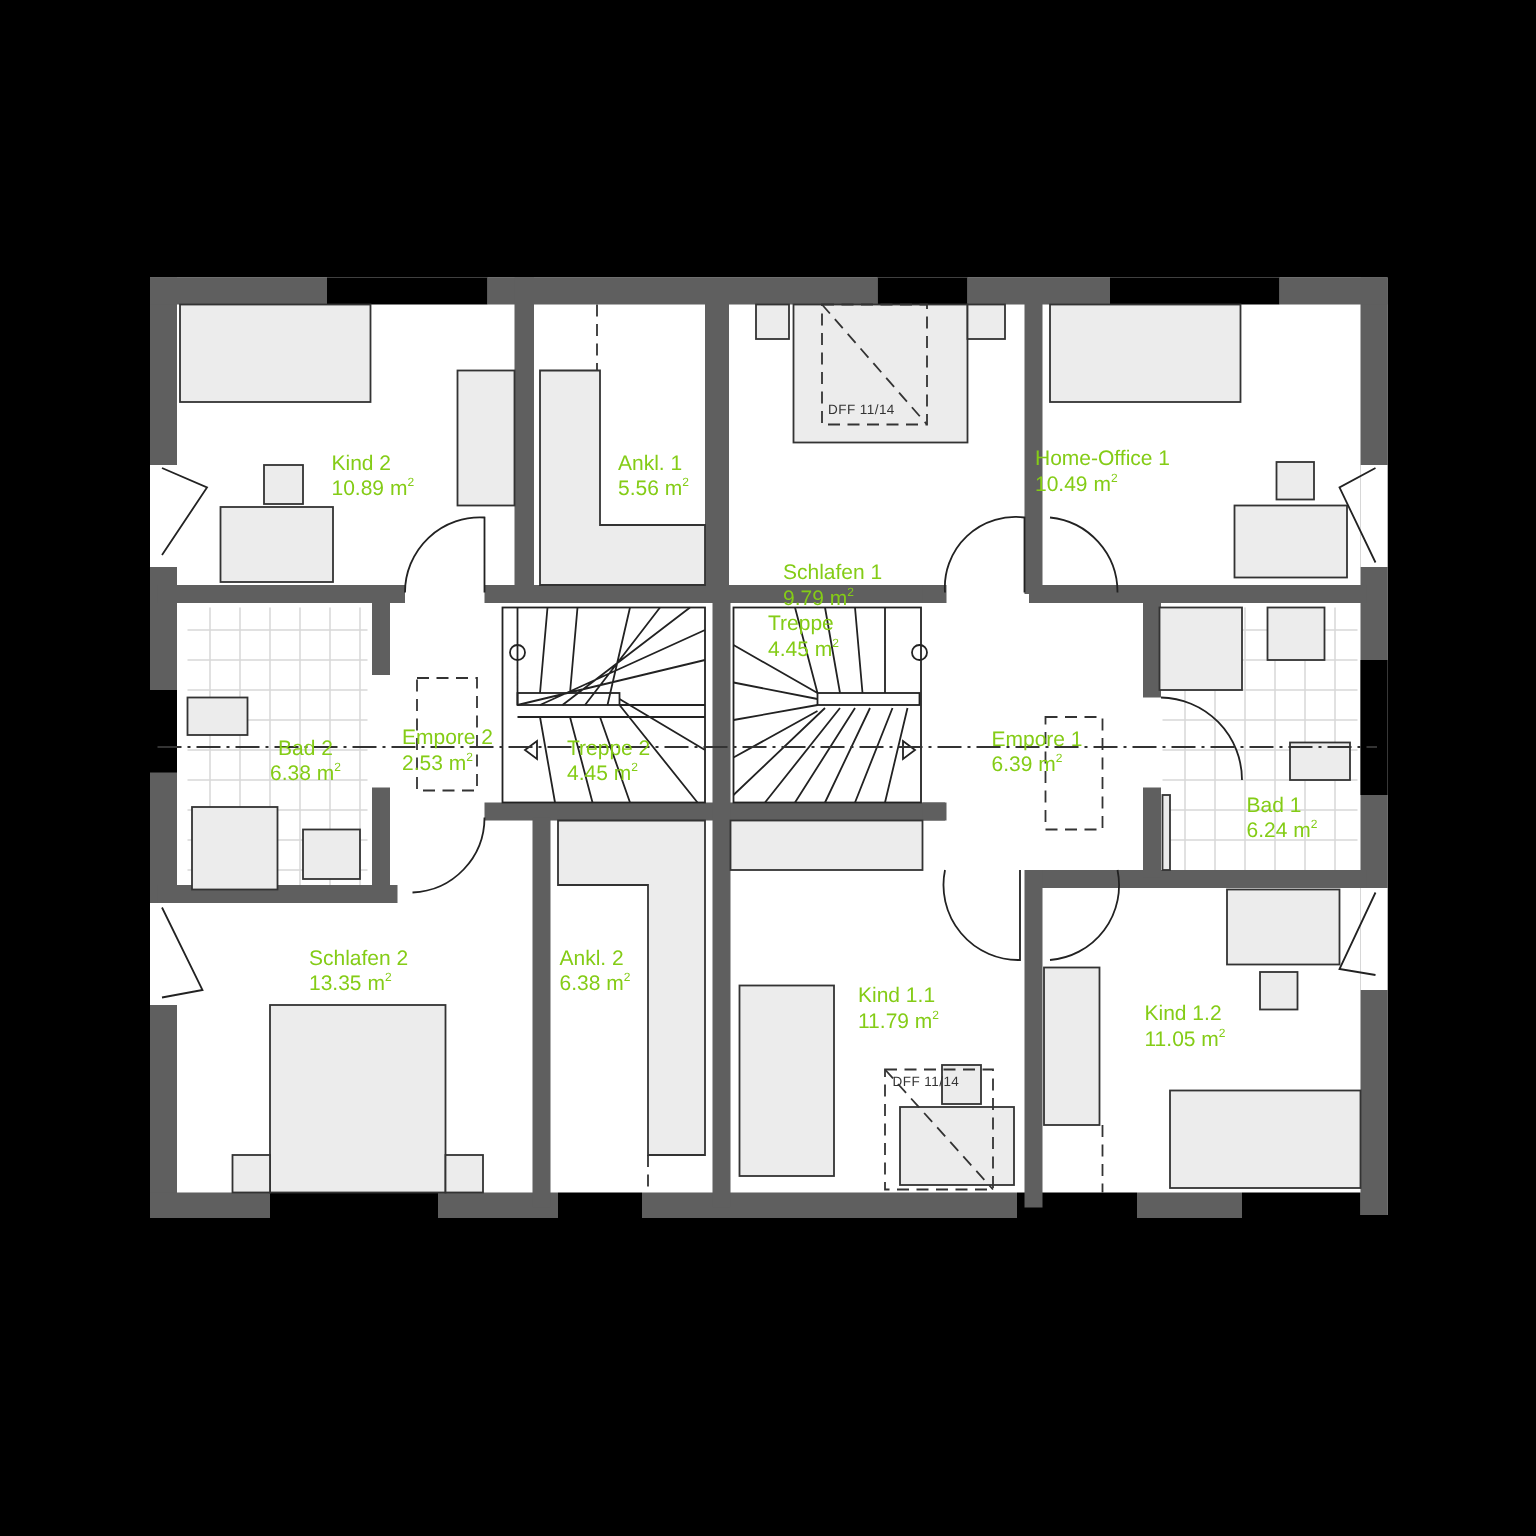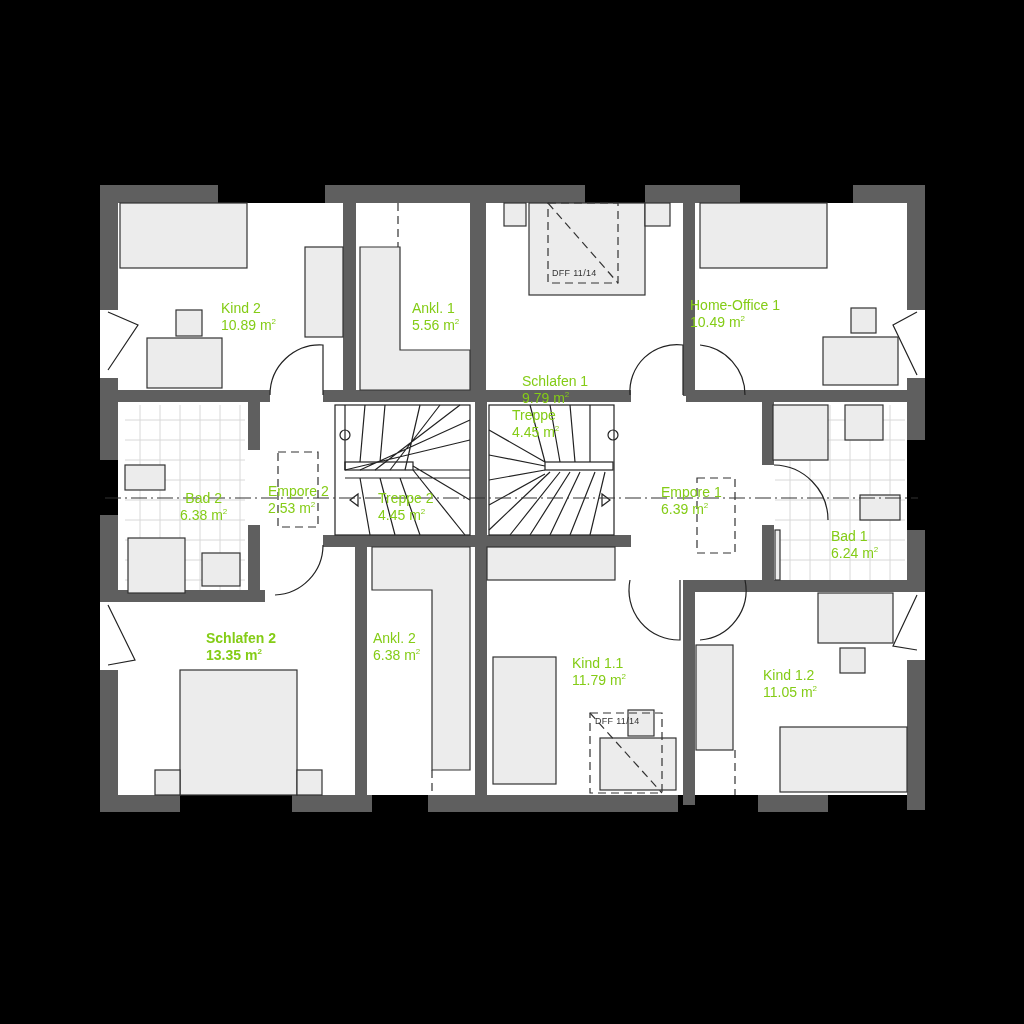--- a/index.html
+++ b/index.html
@@ -182,21 +182,21 @@
       <div>4.45 m<sup>2</sup></div>
     </div>
     <div class="lbl" style="left: 661px; top: 484px;">
       <div>Empore 1</div>
       <div>6.39 m<sup>2</sup></div>
     </div>
     <div class="lbl" style="left: 811px; top: 528px; padding-left: 20px;">
       <div>Bad 1</div>
       <div>6.24 m<sup>2</sup></div>
     </div>
-    <div class="lbl" style="left: 206px; top: 630px; font-weight: bold;">
+    <div class="lbl" style="left: 206px; top: 630px;">
       <div>Schlafen 2</div>
       <div>13.35 m<sup>2</sup></div>
     </div>
     <div class="lbl" style="left: 373px; top: 630px;">
       <div>Ankl. 2</div>
       <div>6.38 m<sup>2</sup></div>
     </div>
     <div class="lbl" style="left: 572px; top: 655px;">
       <div>Kind 1.1</div>
       <div>11.79 m<sup>2</sup></div>

